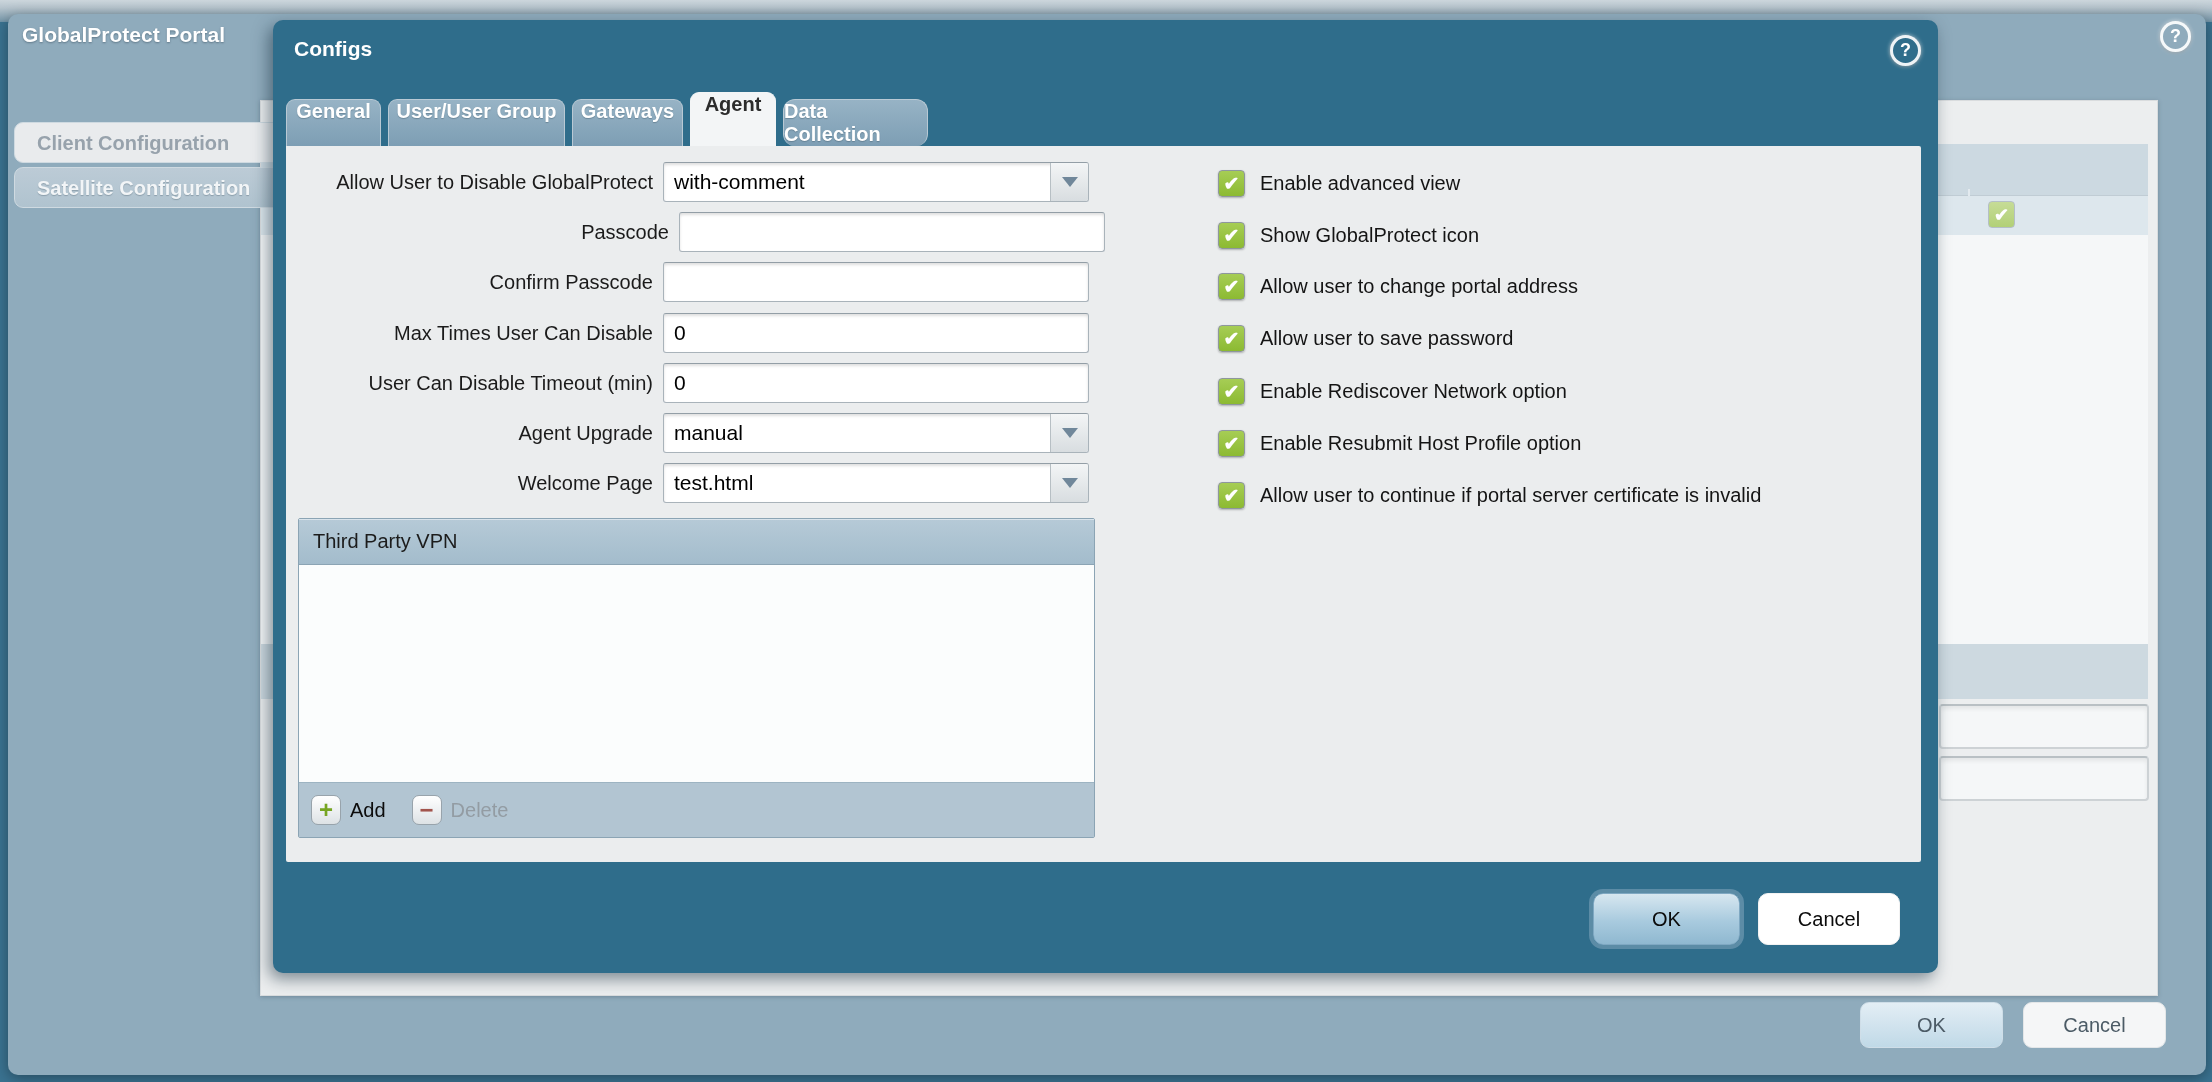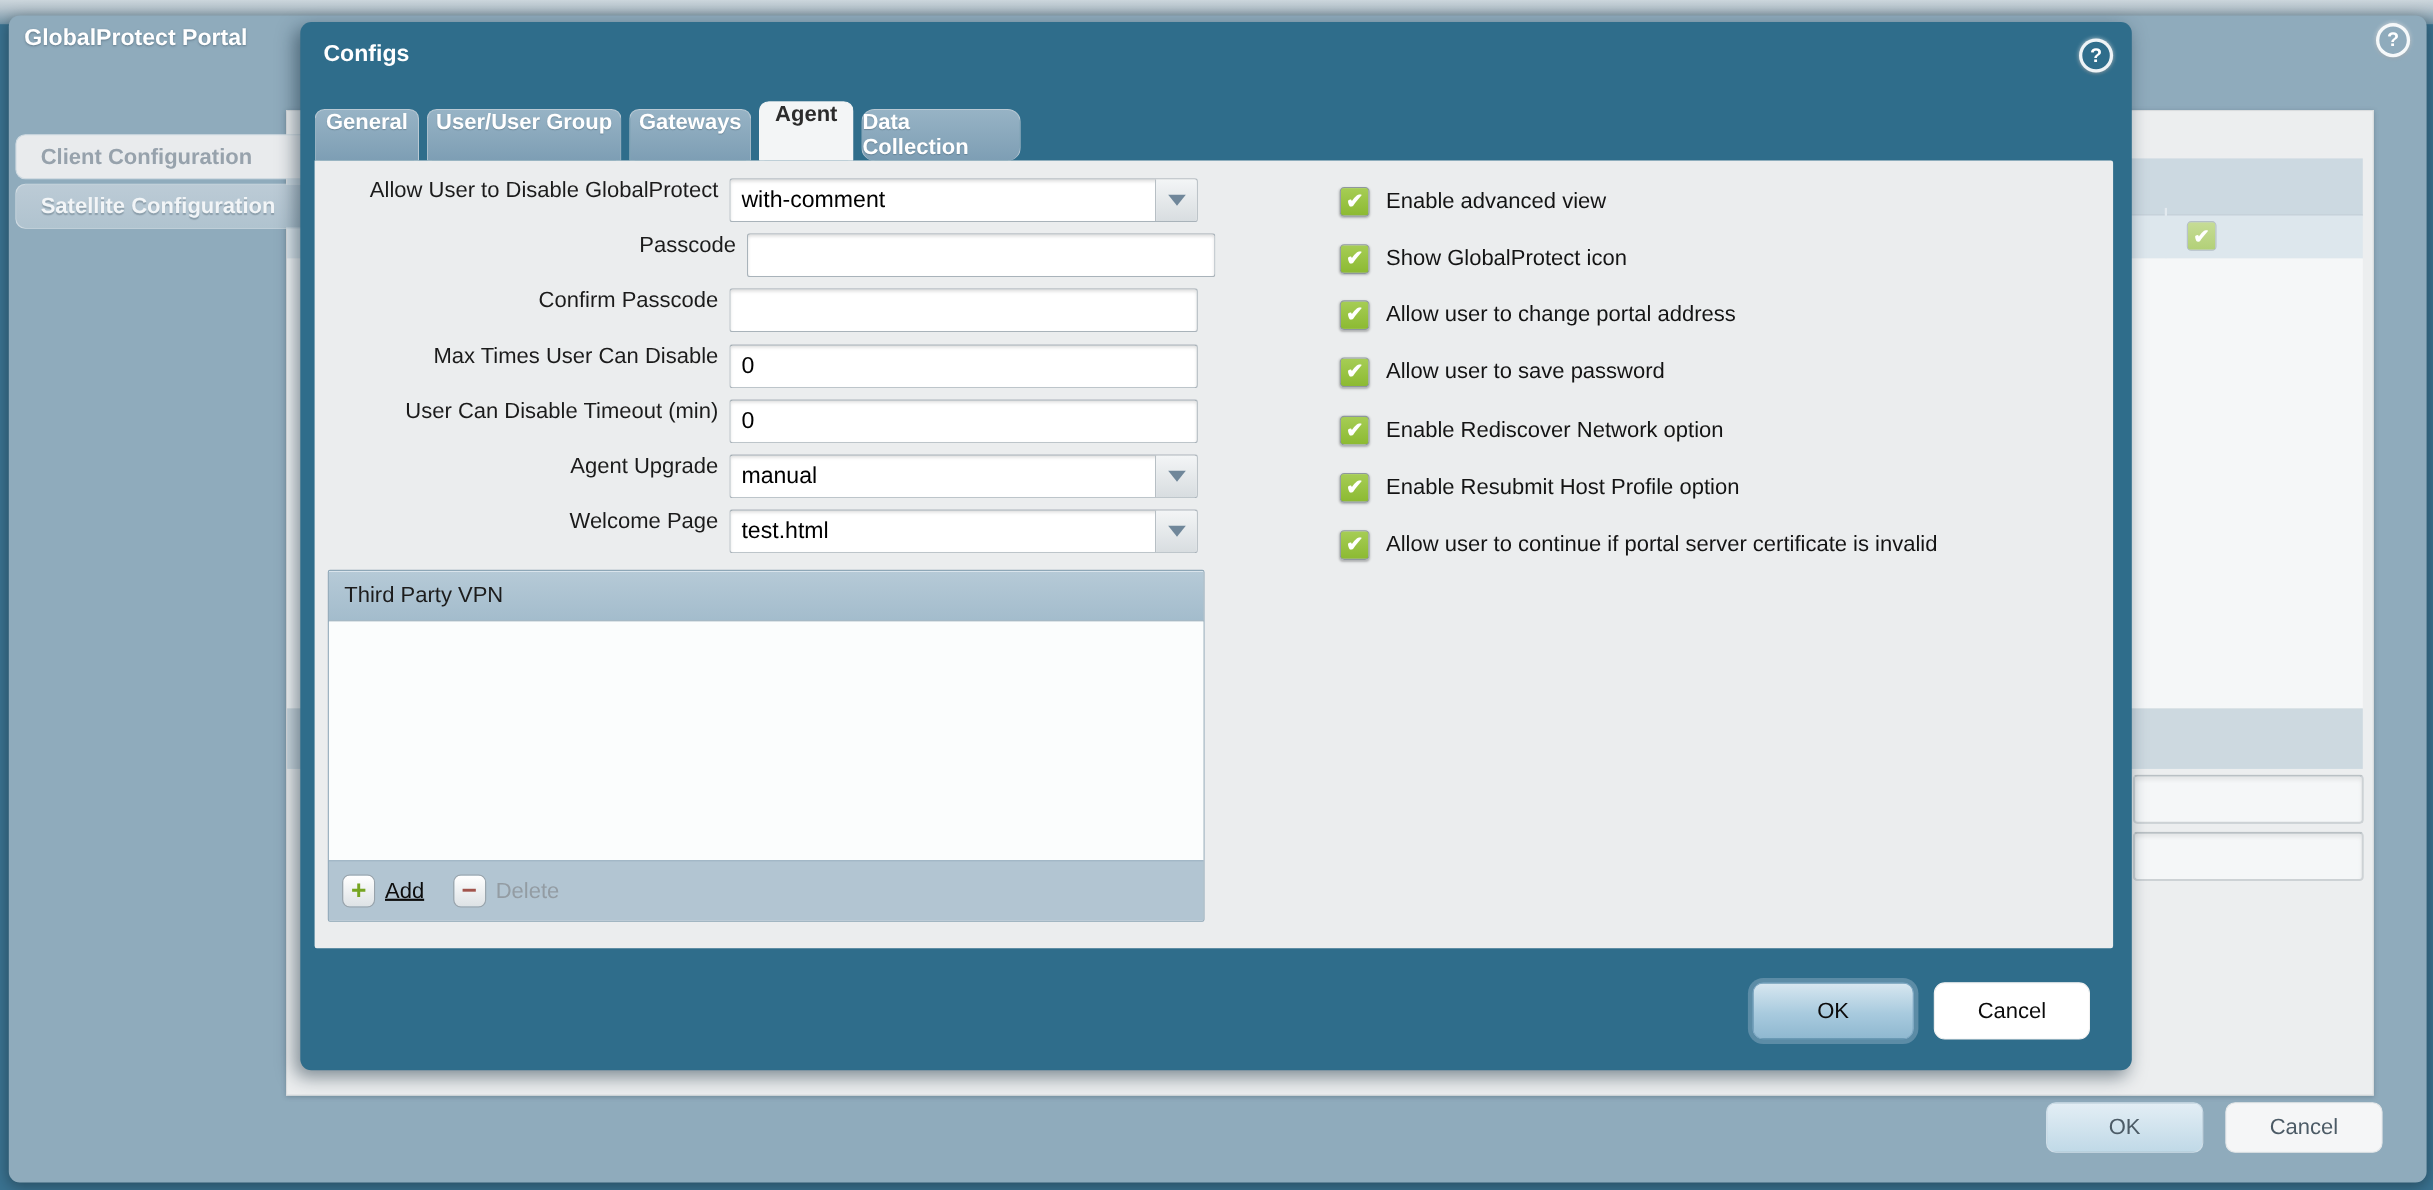--- a/index.html
+++ b/index.html
@@ -60,21 +60,21 @@
   .tab { height:47px; border-radius:9px 9px 0 0; border:1px solid #b9c9d4; border-bottom:none;
     background:linear-gradient(#97b3c5, #7d9eb4); color:#fff; font-size:20px; font-weight:bold;
     display:flex; justify-content:center; cursor:pointer;
     text-shadow:0 1px 1px rgba(60,85,100,.4); }
   .tab.active { height:54px; background:#f3f5f6; color:#2c2c2c; text-shadow:none; border-color:#f3f5f6; }
   .tab.t0{width:95px;} .tab.t1{width:177px;} .tab.t2{width:111px;} .tab.t3{width:86px;} .tab.t4{width:145px;border-radius:12px;}
 
   .dialog-panel { position:absolute; left:13px; top:126px; width:1635px; height:716px;
     background:#ebedee; border-radius:0 2px 2px 2px; }
 
-  .frow { position:absolute; left:0; height:40px; display:flex; align-items:flex-start; }
+  .frow { position:absolute; left:0; height:40px; display:flex; align-items:center; }
   .flabel { width:377px; text-align:right; padding-right:10px; font-size:20px; color:#1b1b1b; }
   .fctrl { position:relative; width:426px; height:40px; }
   .fctrl input { width:100%; height:100%; border:1px solid #a9b3ba; border-top-color:#939ea6;
     border-radius:3px; background:#fff; font-family:"Liberation Sans",sans-serif; font-size:21px;
     padding:0 10px; color:#000; box-shadow:inset 0 2px 3px rgba(0,0,0,.13); outline:none; }
   .fctrl.dd input { padding-right:48px; }
   .dd-btn { position:absolute; right:1px; top:1px; width:38px; height:38px;
     background:linear-gradient(#f3f5f6, #d8dde0); border-left:1px solid #b7bfc4;
     border-radius:0 2px 2px 0; display:flex; align-items:center; justify-content:center; cursor:pointer; }
   .dd-arrow { width:0; height:0; border-left:8px solid transparent; border-right:8px solid transparent;
@@ -94,21 +94,21 @@
     border-bottom:1px solid #8ba4b4; box-shadow:inset 0 1px 0 #d9e4ec;
     display:flex; align-items:center; padding-left:14px; font-size:20px; color:#1c1c1c; }
   .vpn-body { height:217px; background:#fbfdfd; }
   .vpn-foot { height:55px; background:#b2c5d2; border-top:1px solid #9db4c2;
     display:flex; align-items:center; gap:26px; padding-left:12px; }
   .tool-btn { display:flex; align-items:center; gap:9px; cursor:pointer; }
   .tool-icon { width:30px; height:30px; border-radius:7px; border:1px solid #98a3ab;
     background:linear-gradient(#ffffff, #dde2e5); display:flex; align-items:center; justify-content:center;
     font-size:24px; font-weight:bold; line-height:1; }
   .icon-plus { color:#76a522; } .icon-minus { color:#a2544c; }
-  .tool-label-add { font-size:20px; color:#0c0c0c;text-decoration:underline; }
+  .tool-label-add { font-size:20px; color:#0c0c0c; }
   .tool-label-del { font-size:20px; color:#939ca3; }
   .tool-btn.disabled { cursor:default; }
 
   .dlg-btn { position:absolute; top:873px; height:52px; border-radius:10px; font-size:20px; color:#0b0b0b;
     display:flex; align-items:center; justify-content:center; cursor:pointer; }
   .dlg-ok { left:1320px; width:147px; background:linear-gradient(#d7e7f0, #a8cade 55%, #8fb8d0);
     border:1px solid #7fa8c2; box-shadow:0 0 0 4px rgba(130,165,190,.55); }
   .dlg-cancel { left:1485px; width:142px; background:#fff; border:1px solid #f2f2f2; }
 </style>
 </head>

